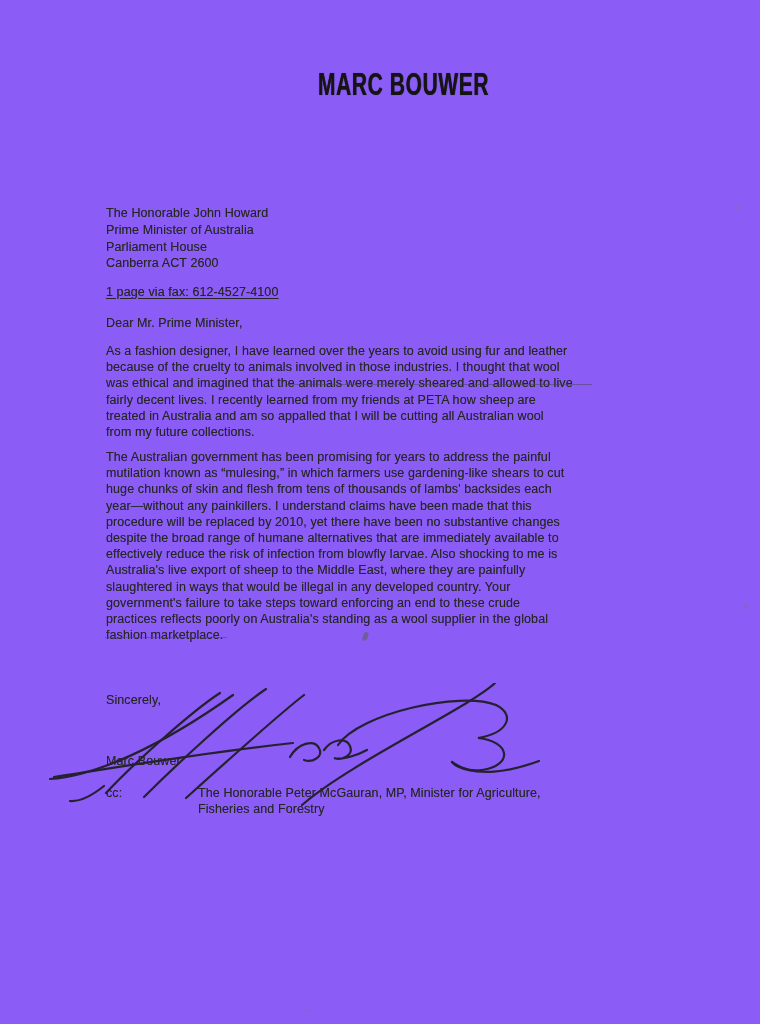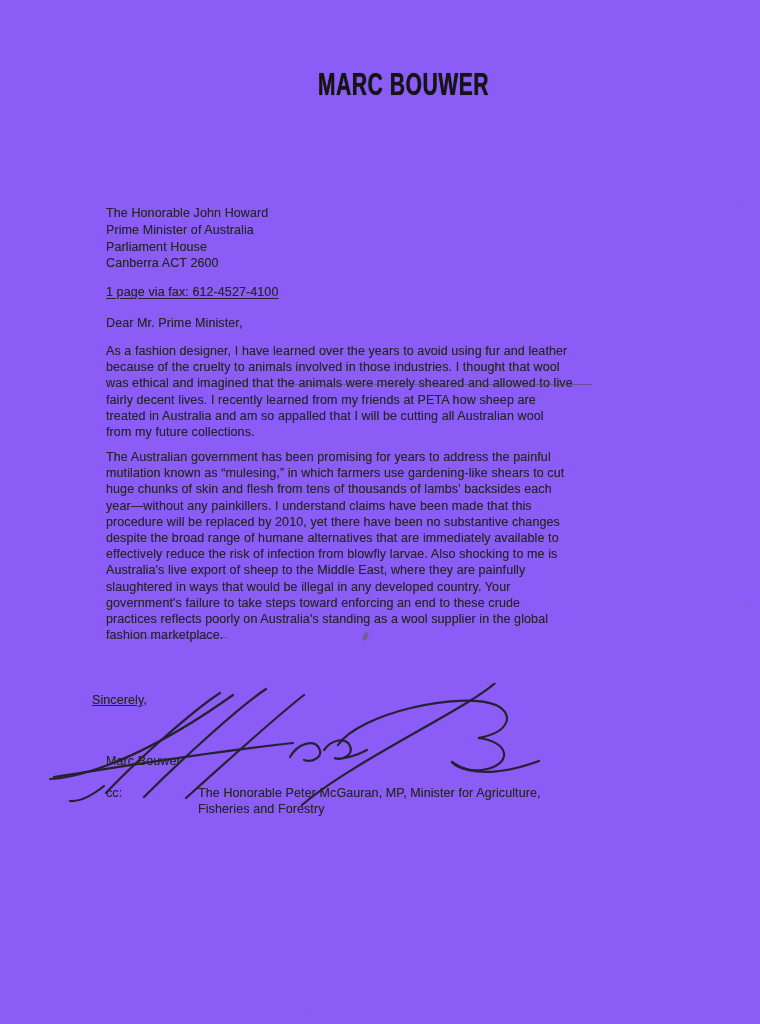--- a/index.html
+++ b/index.html
@@ -37,21 +37,21 @@
   .recipient { top: 205px; left: 106px; line-height: 16.8px; }
   .faxline {
     top: 284px; left: 106px;
     text-decoration: underline;
     text-underline-offset: 2px;
   }
   .salutation { top: 315px; left: 106px; }
   .para1 { top: 343px; left: 106px; width: 560px; }
   .para2 { top: 441px; left: 106px; width: 560px; margin-top: 8px; }
   .para3 { top: 649px; left: 106px; width: 560px; }
-  .closing { top: 692px; left: 92px; text-decoration: underline; }
+  .closing { top: 692px; left: 106px; }
   .signame { top: 753px; left: 106px; }
   .cclabel { top: 785px; left: 106px; }
   .cctext  { top: 785px; left: 150px; line-height: 16px; margin-left: 48px; }
   .footer {
     top: 937px; left: 0; width: 760px;
     text-align: center;
     font-size: 9.5px;
     letter-spacing: 0.2px;
     color: #2e2e2e;
     text-shadow: 0 0 0.5px rgba(50,50,50,0.5);

